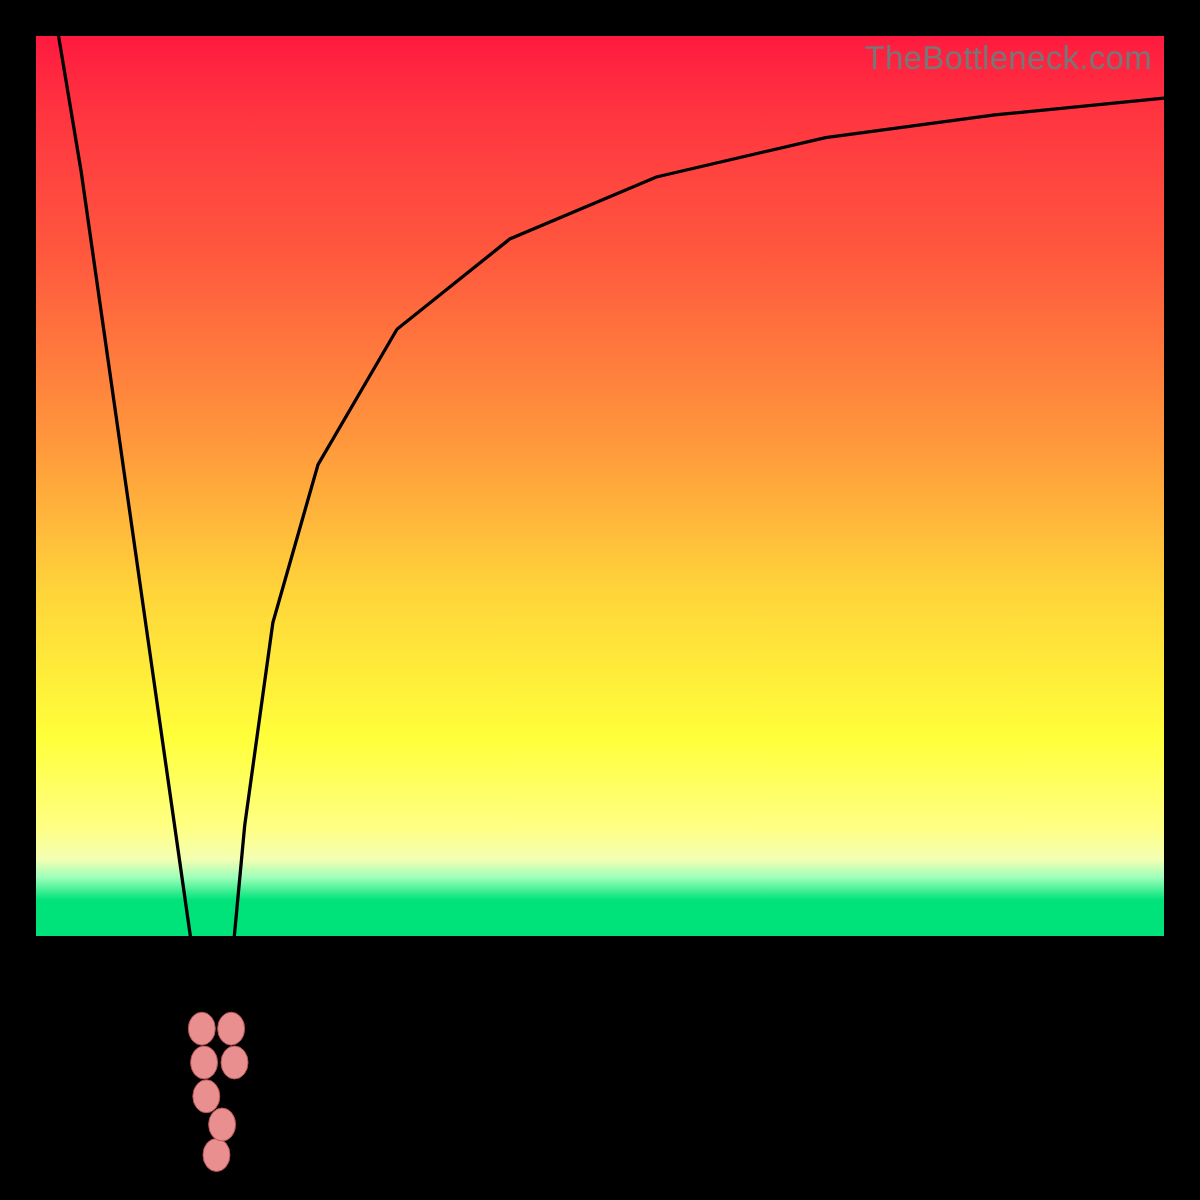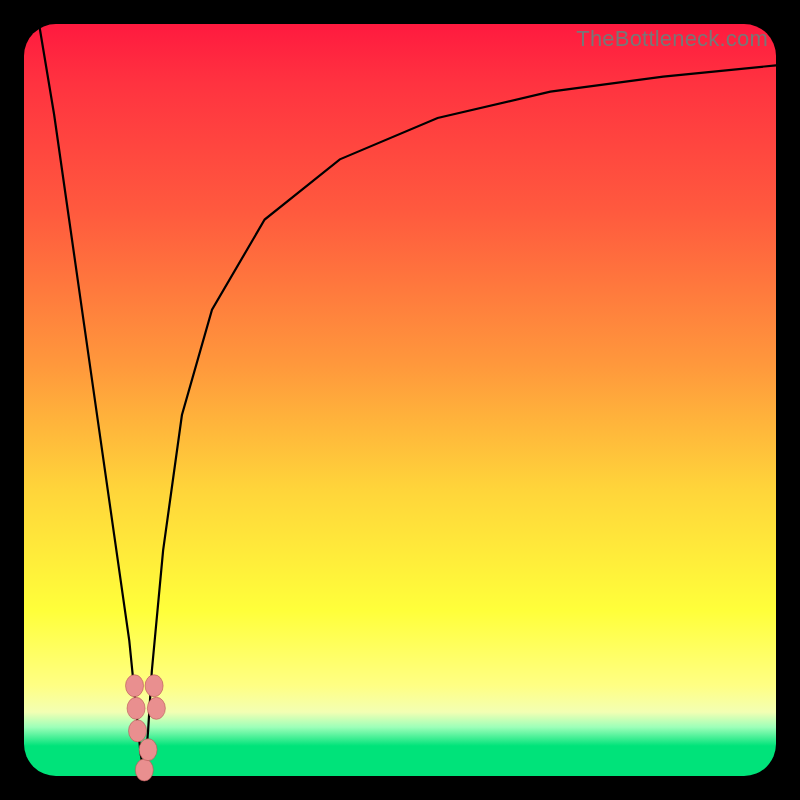--- a/index.html
+++ b/index.html
@@ -17,37 +17,36 @@
     top: 0;
     width: 800px;
     height: 800px;
     background: #000;
   }
   .plot-area {
     position: absolute;
     left: 24px;
     top: 24px;
     width: 752px;
-    height: 752px;
+    height: 600px;
     
     background: linear-gradient(
       to bottom,
       #ff1a3f 0%,
       #ff3340 8%,
       #ff5a3e 25%,
       #ff973c 45%,
       #ffd53a 62%,
       #ffff3a 78%,
       #ffff84 88%,
       #f3ffb3 91.5%,
       #9dffb9 93.5%,
       #00e37a 96%,
       #00e37a 100%
     );
-    border-radius: 32px;
   }
   .watermark {
     position: absolute;
     top: 2px;
     right: 8px;
     color: #777;
     font-size: 22px;
     font-weight: 500;
     letter-spacing: 0.2px;
     user-select: none;

